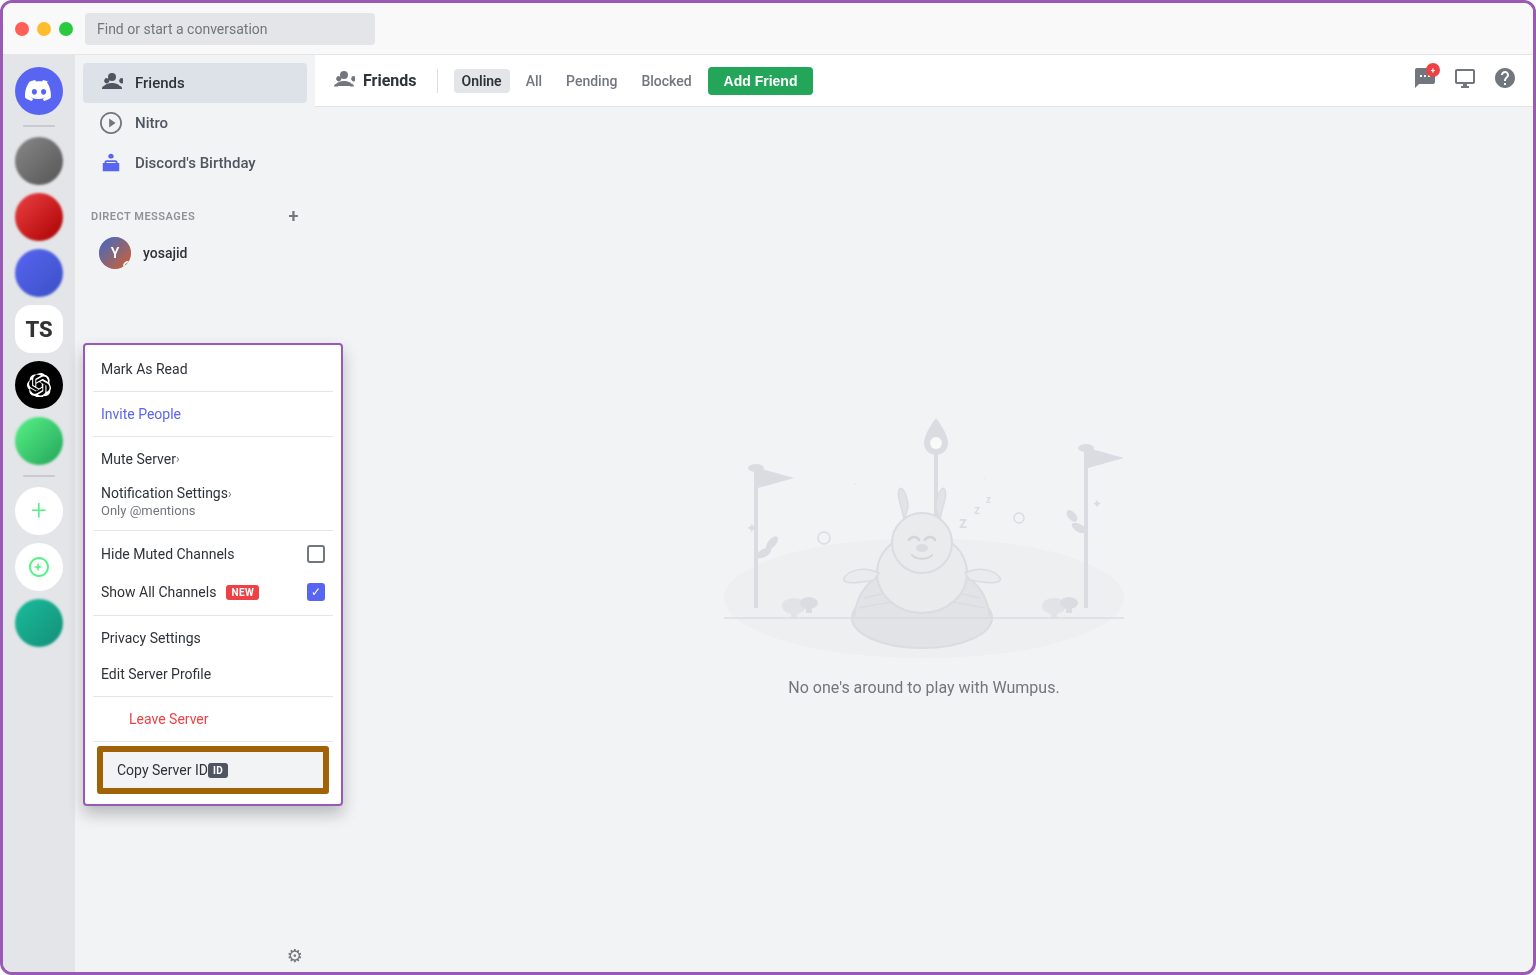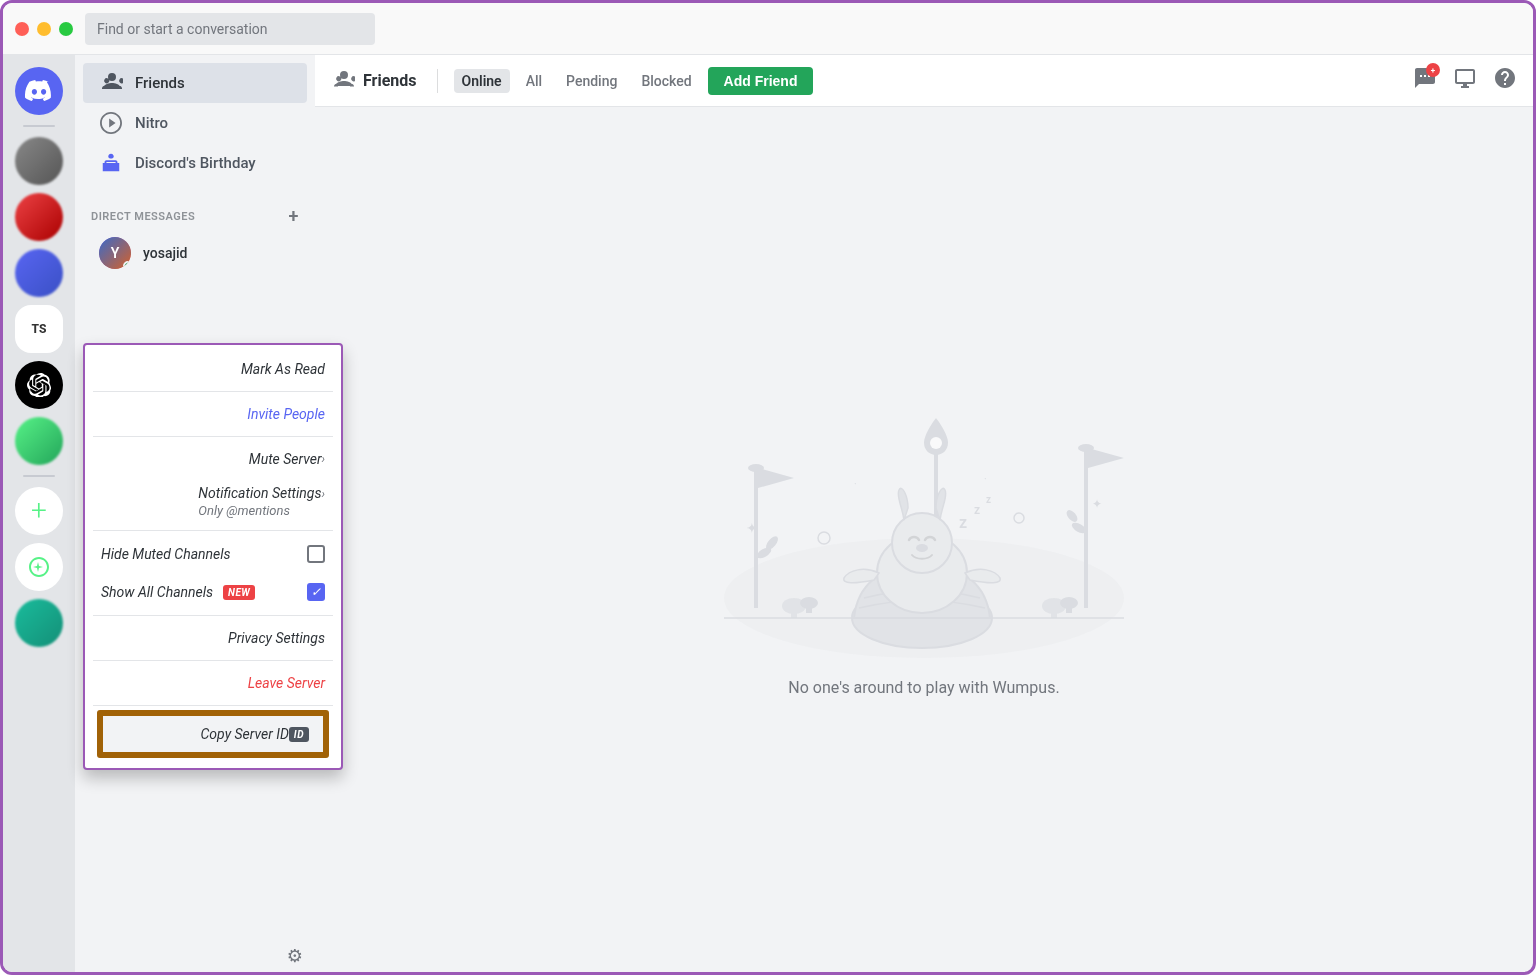--- a/index.html
+++ b/index.html
@@ -99,21 +99,21 @@
     }
 
     .server-icon.discord-home {
       background: #5865f2;
       color: white;
     }
 
     .server-icon.ts {
       background: #ffffff;
       color: #333;
-      font-size: 12px;
+      font-size: 22px;
       font-weight: 800;
       border-radius: 16px;
     }
 
     .server-icon.openai {
       background: #000000;
       color: white;
       font-size: 22px;
       border-radius: 50%;
     }
@@ -245,26 +245,25 @@
       border-radius: 4px;
       box-shadow: 0 8px 16px rgba(0,0,0,0.24);
       z-index: 1000;
       padding: 6px 0;
       border: 2px solid #9b59b6;
     }
 
     .context-menu-item {
       display: flex;
       align-items: center;
-      justify-content: flex-end;
+      justify-content: flex-start;
       padding: 10px 16px;
       font-size: 14px;
       color: #2e3338;
       cursor: pointer;
-      font-style: italic;
     }
 
     .context-menu-item.blue { color: #5865f2; }
     .context-menu-item.red { color: #ed4245; padding-left: 44px; }
     .context-menu-item.highlighted {
       background: #f2f3f5;
       border: 2px solid #9b59b6;
       border-radius: 3px;
       margin: 0 2px;
     }
@@ -723,20 +722,23 @@
         <div class="checkbox-checked">✓</div>
       </div>
     </div>
 
     <div class="context-menu-divider"></div>
 
     <div class="context-menu-item">
       <span>Privacy Settings</span>
     </div>
 
+    <div class="context-menu-item">
+      <span>Edit Server Profile</span>
+    </div>
 
     <div class="context-menu-divider"></div>
 
     <div class="context-menu-item red">
       <span>Leave Server</span>
     </div>
 
     <div class="context-menu-divider"></div>
 
     <div class="context-menu-item highlighted" style="margin:4px 12px;border:6px solid #a16207;border-radius:3px;padding:10px 14px;">

